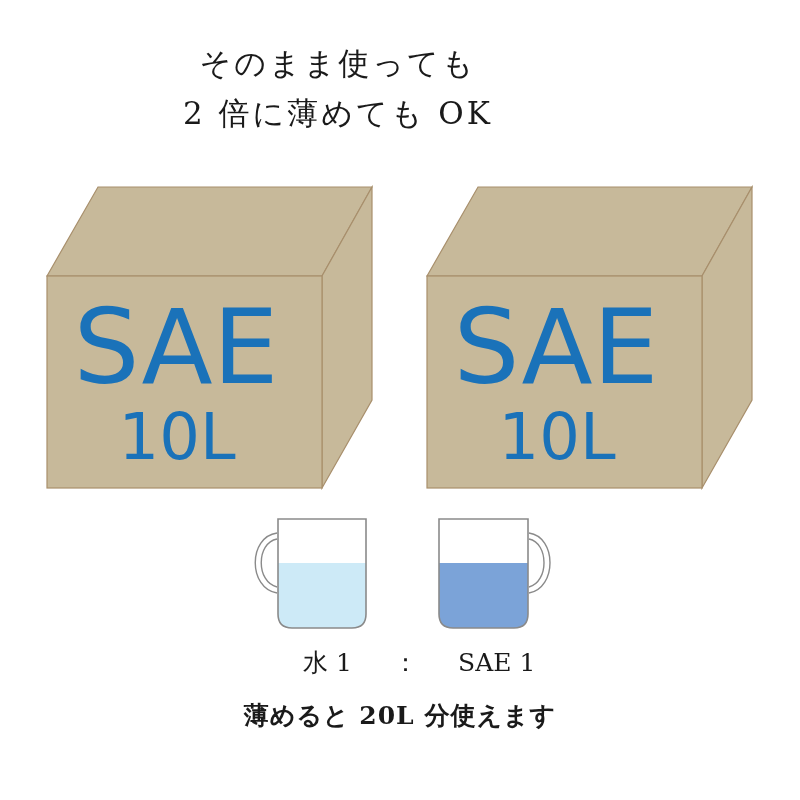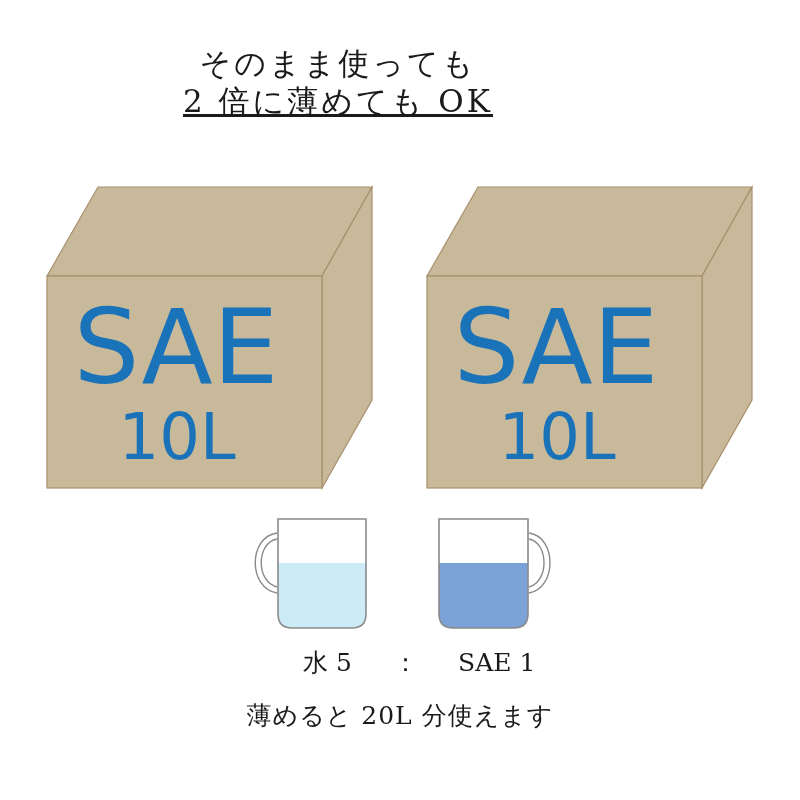--- a/index.html
+++ b/index.html
@@ -3,35 +3,35 @@
   <meta charset="utf-8">
   <style>
     html, body { margin: 0; padding: 0; background: #ffffff; }
     body { width: 800px; height: 800px; position: relative; overflow: hidden; }
     .serif { font-family: "DejaVu Serif", "Liberation Serif", serif; color: #1a1a1a; }
     .title-line {
       position: absolute; left: 0; width: 676px; text-align: center;
       font-size: 31px; letter-spacing: 3px; line-height: 1;
     }
     #title-1 { top: 48px; }
-    #title-2 { top: 86px; text-decoration: underline; }
+    #title-2 { top: 98px; }
     svg#scene { position: absolute; left: 0; top: 0; }
     .box-label {
       font-family: "DejaVu Sans", "Liberation Sans", sans-serif;
       fill: #1a72b9;
     }
     .ratio {
       position: absolute; top: 650px; font-size: 25px; line-height: 1;
     }
     #ratio-water { left: 303px; }
     #ratio-colon { left: 393px; }
     #ratio-sae { left: 458px; }
     #footer {
       position: absolute; left: 0; width: 800px; top: 703px; text-align: center;
-      font-size: 25px; line-height: 1; letter-spacing: 1px;
+      font-size: 25px; line-height: 1; letter-spacing: 1px; font-weight: bold;
     }
   </style>
 </head>
 <body>
 
 <div id="title-1" class="title-line serif">そのまま使っても</div>
 <div id="title-2" class="title-line serif">2 倍に薄めても OK</div>
 
 <svg id="scene" width="800" height="800" viewBox="0 0 800 800" xmlns="http://www.w3.org/2000/svg">
 
@@ -59,17 +59,17 @@
   </g>
 
   <g>
     <path d="M439,563 L528,563 L528,614 Q528,628 514,628 L453,628 Q439,628 439,614 Z" fill="#7ba3d8"></path>
     <path d="M439,519 L439,614 Q439,628 453,628 L514,628 Q528,628 528,614 L528,519 Z" fill="none" stroke="#8a8a8a" stroke-width="1.6"></path>
     <path d="M529,533 C557,537 557,588 529,593" fill="none" stroke="#8a8a8a" stroke-width="1.4"></path>
     <path d="M529,539 C549,543 549,582 529,587" fill="none" stroke="#8a8a8a" stroke-width="1.4"></path>
   </g>
 </svg>
 
-<div id="ratio-water" class="ratio serif">水 5</div>
+<div id="ratio-water" class="ratio serif">水 1</div>
 <div id="ratio-colon" class="ratio serif">：</div>
 <div id="ratio-sae" class="ratio serif">SAE 1</div>
 
 <div id="footer" class="serif">薄めると 20L 分使えます</div>
 
 </body></html>

